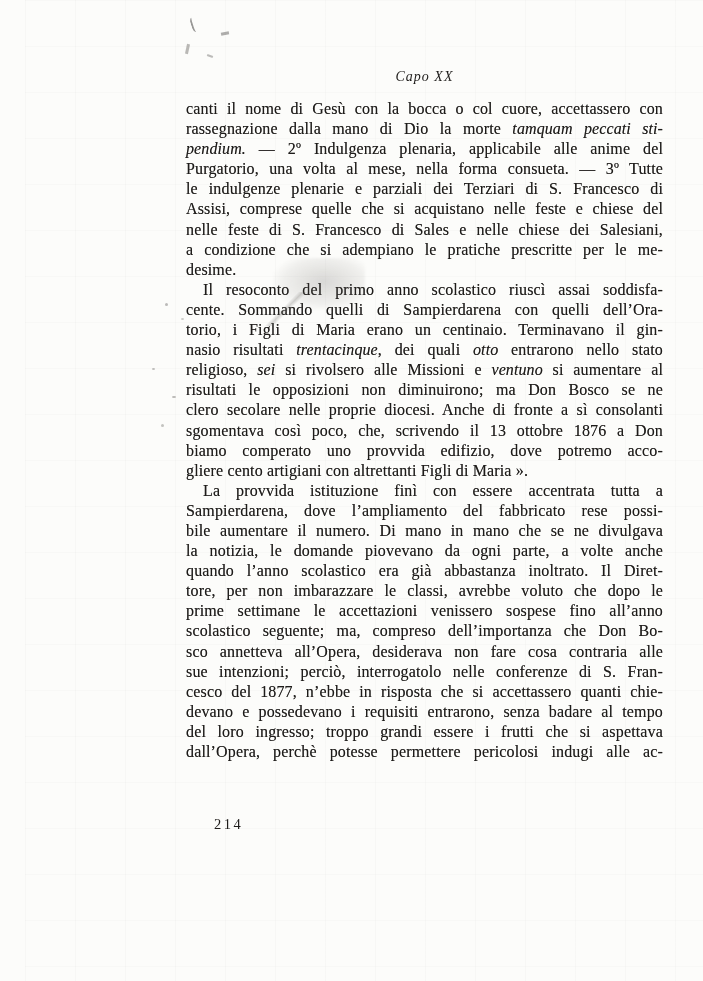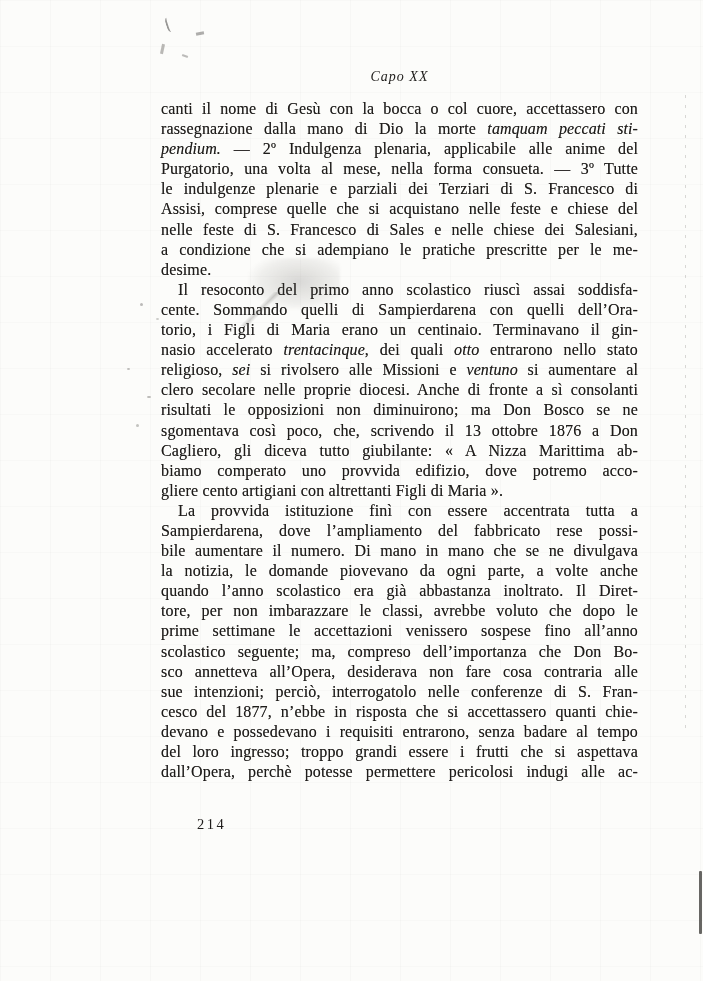--- a/index.html
+++ b/index.html
@@ -10,20 +10,21 @@
   html, body {
     margin: 0; padding: 0;
     width: 703px; height: 981px;
     overflow: hidden;
     background: var(--paper);
     font-family: "Liberation Serif", "DejaVu Serif", serif;
   }
   .page {
     position: absolute; inset: 0;
     background: var(--paper);
+    margin-left: 25px;
   }
   
   .page::before {
     content: "";
     position: absolute; inset: 0;
     background:
       repeating-linear-gradient(to right, rgba(60,60,60,.05) 0 1px, transparent 1px 50px),
       repeating-linear-gradient(to bottom, rgba(60,60,60,.04) 0 1px, transparent 1px 46px);
     opacity: .5;
     pointer-events: none;
@@ -52,21 +53,21 @@
     letter-spacing: .15px;
     white-space: nowrap; 
     white-space: normal;
     overflow: visible;
   }
   .line-last { text-align-last: left; }
   .line-indent { padding-left: 17px; }
   .line em { letter-spacing: .1px; }
   .page-number {
     position: absolute;
-    top: 816px; left: 197px;
+    top: 816px; left: 189px;
     font-size: 14.5px;
     letter-spacing: 2.5px;
     color: var(--ink);
   }
   
   .artifact { position: absolute; pointer-events: none; }
   .smudge-cheSi {
     left: 248px; top: 258px; width: 92px; height: 52px;
     background: radial-gradient(ellipse at 55% 45%, rgba(95,92,88,.22), rgba(95,92,88,.08) 55%, transparent 75%);
     filter: blur(1px);
@@ -126,26 +127,25 @@
       <div class="line"><em>pendium.</em><span> — 2º Indulgenza plenaria, applicabile alle anime del</span></div>
       <div class="line"><span>Purgatorio, una volta al mese, nella forma consueta. — 3º Tutte</span></div>
       <div class="line"><span>le indulgenze plenarie e parziali dei Terziari di S. Francesco di</span></div>
       <div class="line"><span>Assisi, comprese quelle che si acquistano nelle feste e chiese del</span></div>
       <div class="line"><span>nelle feste di S. Francesco di Sales e nelle chiese dei Salesiani,</span></div>
       <div class="line"><span>a condizione che si adempiano le pratiche prescritte per le me-</span></div>
       <div class="line line-last"><span>desime.</span></div>
       <div class="line line-indent"><span>Il resoconto del primo anno scolastico riuscì assai soddisfa-</span></div>
       <div class="line"><span>cente. Sommando quelli di Sampierdarena con quelli dell’Ora-</span></div>
       <div class="line"><span>torio, i Figli di Maria erano un centinaio. Terminavano il gin-</span></div>
-      <div class="line"><span>nasio accelerato </span><em>trentacinque</em><span>, dei quali </span><em>otto</em><span> entrarono nello stato</span></div>
+      <div class="line"><span>nasio risultati </span><em>trentacinque</em><span>, dei quali </span><em>otto</em><span> entrarono nello stato</span></div>
       <div class="line"><span>religioso, </span><em>sei</em><span> si rivolsero alle Missioni e </span><em>ventuno</em><span> si aumentare al</span></div>
+      <div class="line"><span>risultati le opposizioni non diminuirono; ma Don Bosco se ne</span></div>
       <div class="line"><span>clero secolare nelle proprie diocesi. Anche di fronte a sì consolanti</span></div>
-      <div class="line"><span>risultati le opposizioni non diminuirono; ma Don Bosco se ne</span></div>
       <div class="line"><span>sgomentava così poco, che, scrivendo il 13 ottobre 1876 a Don</span></div>
-      <div class="line"><span>Cagliero, gli diceva tutto giubilante: « A Nizza Marittima ab-</span></div>
       <div class="line"><span>biamo comperato uno provvida edifizio, dove potremo acco-</span></div>
       <div class="line line-last"><span>gliere cento artigiani con altrettanti Figli di Maria ».</span></div>
       <div class="line line-indent"><span>La provvida istituzione finì con essere accentrata tutta a</span></div>
       <div class="line"><span>Sampierdarena, dove l’ampliamento del fabbricato rese possi-</span></div>
       <div class="line"><span>bile aumentare il numero. Di mano in mano che se ne divulgava</span></div>
       <div class="line"><span>la notizia, le domande piovevano da ogni parte, a volte anche</span></div>
       <div class="line"><span>quando l’anno scolastico era già abbastanza inoltrato. Il Diret-</span></div>
       <div class="line"><span>tore, per non imbarazzare le classi, avrebbe voluto che dopo le</span></div>
       <div class="line"><span>prime settimane le accettazioni venissero sospese fino all’anno</span></div>
       <div class="line"><span>scolastico seguente; ma, compreso dell’importanza che Don Bo-</span></div>

